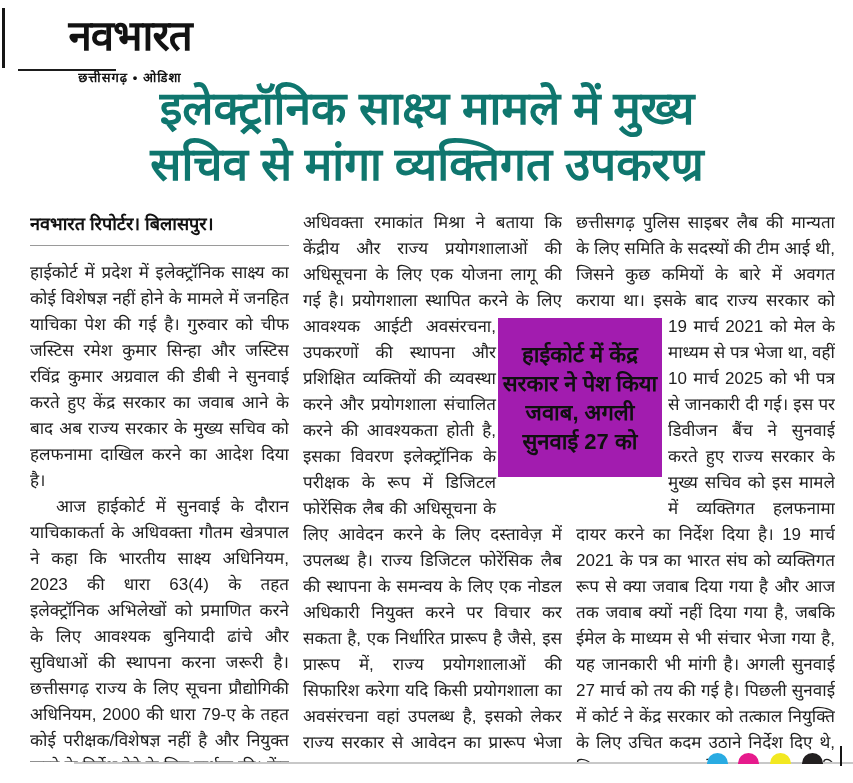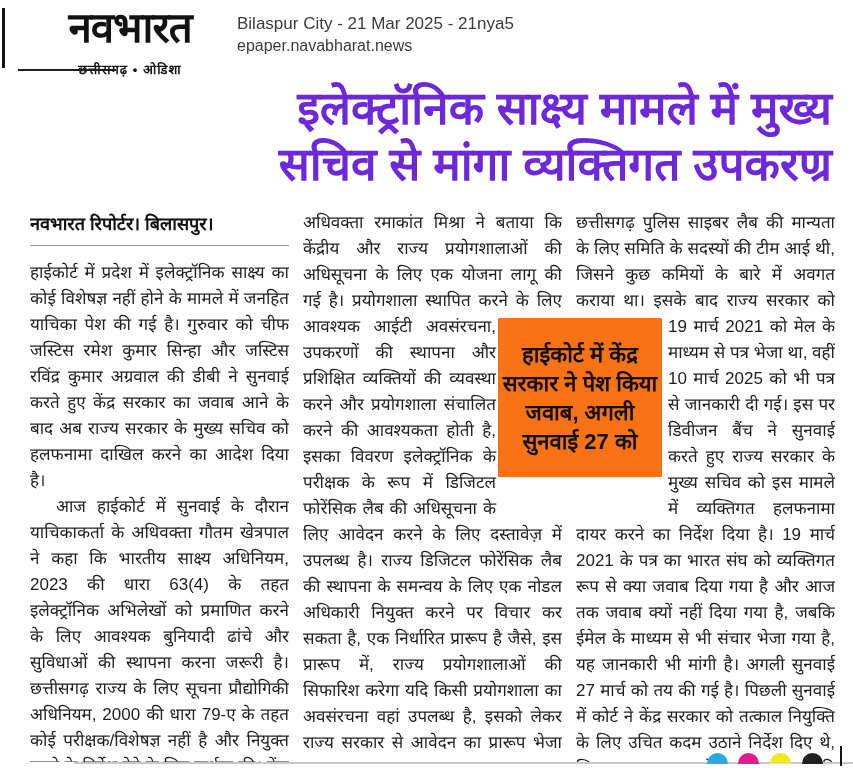--- a/index.html
+++ b/index.html
@@ -6,30 +6,30 @@
   html,body { background:#ffffff; }
   .page {
     position:relative; width:853px; height:783px;
     background:#ffffff; overflow:hidden;
     font-family:"Liberation Sans","DejaVu Sans",sans-serif;
     color:#1c1c1c;
   }
   
   .crop-left { position:absolute; left:2px; top:8px; width:3px; height:60px; background:#161616; }
   .masthead-logo { position:absolute; left:30px; top:4px; width:200px; text-align:center; color:#121212; }
-  .logo-main { font-size:42px; font-weight:900; line-height:48px; letter-spacing:-1px; white-space:nowrap; }
+  .logo-main { font-size:42px; font-weight:900; line-height:48px; letter-spacing:-1px; white-space:nowrap;margin-top:8px; }
   .logo-tagline { font-size:13px; font-weight:700; line-height:14px; letter-spacing:1px; margin-top:11px; }
   .logo-underline { position:absolute; left:18px; top:69px; width:98px; height:2px; background:#1d1d1d; }
   .masthead-meta { position:absolute; left:237px; top:13px; color:#3b3b3b; }
   .edition-line { font-size:17px; line-height:22px; }
   .site-line { font-size:16px; line-height:21px; }
   
   .headline {
     position:absolute; left:22px; top:80px; width:810px;
-    text-align:right; font-weight:800; color:#6d28d9;
+    text-align:center; font-weight:800; color:#0f766e;
     font-size:46px; line-height:56px; letter-spacing:0px;
   }
   
   .columns {
     position:absolute; left:30px; top:210px; width:806px; height:552px;
     display:flex; gap:14px; overflow:hidden;
   }
   .col { width:259px; flex:0 0 259px; overflow:hidden; }
   .byline { font-size:18px; font-weight:700; color:#111; line-height:24px; padding-top:2px; }
   .byline-rule { border:none; border-top:1px solid #9a9a9a; margin:9px 0 14px 0; }
@@ -56,24 +56,20 @@
 <body>
 
 <div class="page">
 
   <div class="crop-left"></div>
   <div class="masthead-logo">
     <div class="logo-main">नवभारत</div>
     <div class="logo-tagline">छत्तीसगढ़ • ओडिशा</div>
   </div>
   <div class="logo-underline"></div>
-  <div class="masthead-meta">
-    <div class="edition-line">Bilaspur City - 21 Mar 2025 - 21nya5</div>
-    <div class="site-line">epaper.navabharat.news</div>
-  </div>
 
   <div class="headline">
     <div>इलेक्ट्रॉनिक साक्ष्य मामले में मुख्य</div>
     <div>सचिव से मांगा व्यक्तिगत उपकरण्र</div>
   </div>
 
   <div class="columns">
     <div class="col">
       <div class="byline">नवभारत रिपोर्टर। बिलासपुर।</div>
       <hr class="byline-rule">
@@ -83,21 +79,21 @@
 
     <div class="col">
       <p class="body-text"><span>अधिवक्ता रमाकांत मिश्रा ने बताया कि केंद्रीय और राज्य प्रयोगशालाओं की अधिसूचना के लिए एक योजना लागू की गई है। प्रयोगशाला स्थापित करने के लिए </span><span class="spacer-r"></span><span>आवश्यक आईटी अवसंरचना, उपकरणों की स्थापना और प्रशिक्षित व्यक्तियों की व्यवस्था करने और प्रयोगशाला संचालित करने की आवश्यकता होती है, इसका विवरण इलेक्ट्रॉनिक के परीक्षक के </span><span>रूप में डिजिटल फोरेंसिक लैब की अधिसूचना के लिए आवेदन करने के लिए दस्तावेज़ में उपलब्ध है। राज्य डिजिटल फोरेंसिक लैब की स्थापना के समन्वय के लिए एक नोडल अधिकारी नियुक्त करने पर विचार कर सकता है, एक निर्धारित प्रारूप है जैसे, इस प्रारूप में, राज्य प्रयोगशालाओं की सिफारिश करेगा यदि किसी प्रयोगशाला का अवसंरचना वहां उपलब्ध है, इसको लेकर राज्य सरकार से आवेदन का प्रारूप भेजा गया था।</span></p>
     </div>
 
     <div class="col">
       <p class="body-text"><span>छत्तीसगढ़ पुलिस साइबर लैब की मान्यता के लिए समिति के सदस्यों की टीम आई थी, जिसने कुछ कमियों के बारे में अवगत कराया था। इसके बाद राज्य सरकार को </span><span class="spacer-l"></span><span>19 मार्च 2021 को मेल के माध्यम से पत्र भेजा था, वहीं 10 मार्च 2025 को भी पत्र से जानकारी दी गई। इस पर डिवीजन बैंच ने सुनवाई करते हुए राज्य सरकार के मुख्य सचिव को इस मामले में व्यक्तिगत हलफनामा </span><span>दायर करने का निर्देश दिया है। 19 मार्च 2021 के पत्र का भारत संघ को व्यक्तिगत रूप से क्या जवाब दिया गया है और आज तक जवाब क्यों नहीं दिया गया है, जबकि ईमेल के माध्यम से भी संचार भेजा गया है, यह जानकारी भी मांगी है। अगली सुनवाई 27 मार्च को तय की गई है। पिछली सुनवाई में कोर्ट ने केंद्र सरकार को तत्काल नियुक्ति के लिए उचित कदम उठाने निर्देश दिए थे,  जिस पर शपथपत्र पेश कर प्रक्रिया की जानकारी दी गई है।</span></p>
     </div>
   </div>
 
-  <div class="pull-quote" style="background-color: #f97316;">हाईकोर्ट में केंद्र सरकार ने पेश किया जवाब, अगली सुनवाई 27 को</div>
+  <div class="pull-quote" style="background-color: #a21caf;">हाईकोर्ट में केंद्र सरकार ने पेश किया जवाब, अगली सुनवाई 27 को</div>
 
   <div class="bottom-rule"></div>
   <div class="reg-mark" style="left: 707px; background-color: rgb(41, 171, 226);"></div>
   <div class="reg-mark" style="left: 738px; background-color: rgb(230, 26, 140);"></div>
   <div class="reg-mark" style="left: 770px; background-color: rgb(242, 232, 33);"></div>
   <div class="reg-mark" style="left: 802px; background-color: rgb(34, 31, 32);"></div>
   <div class="crop-right"></div>
 
 </div>
 

